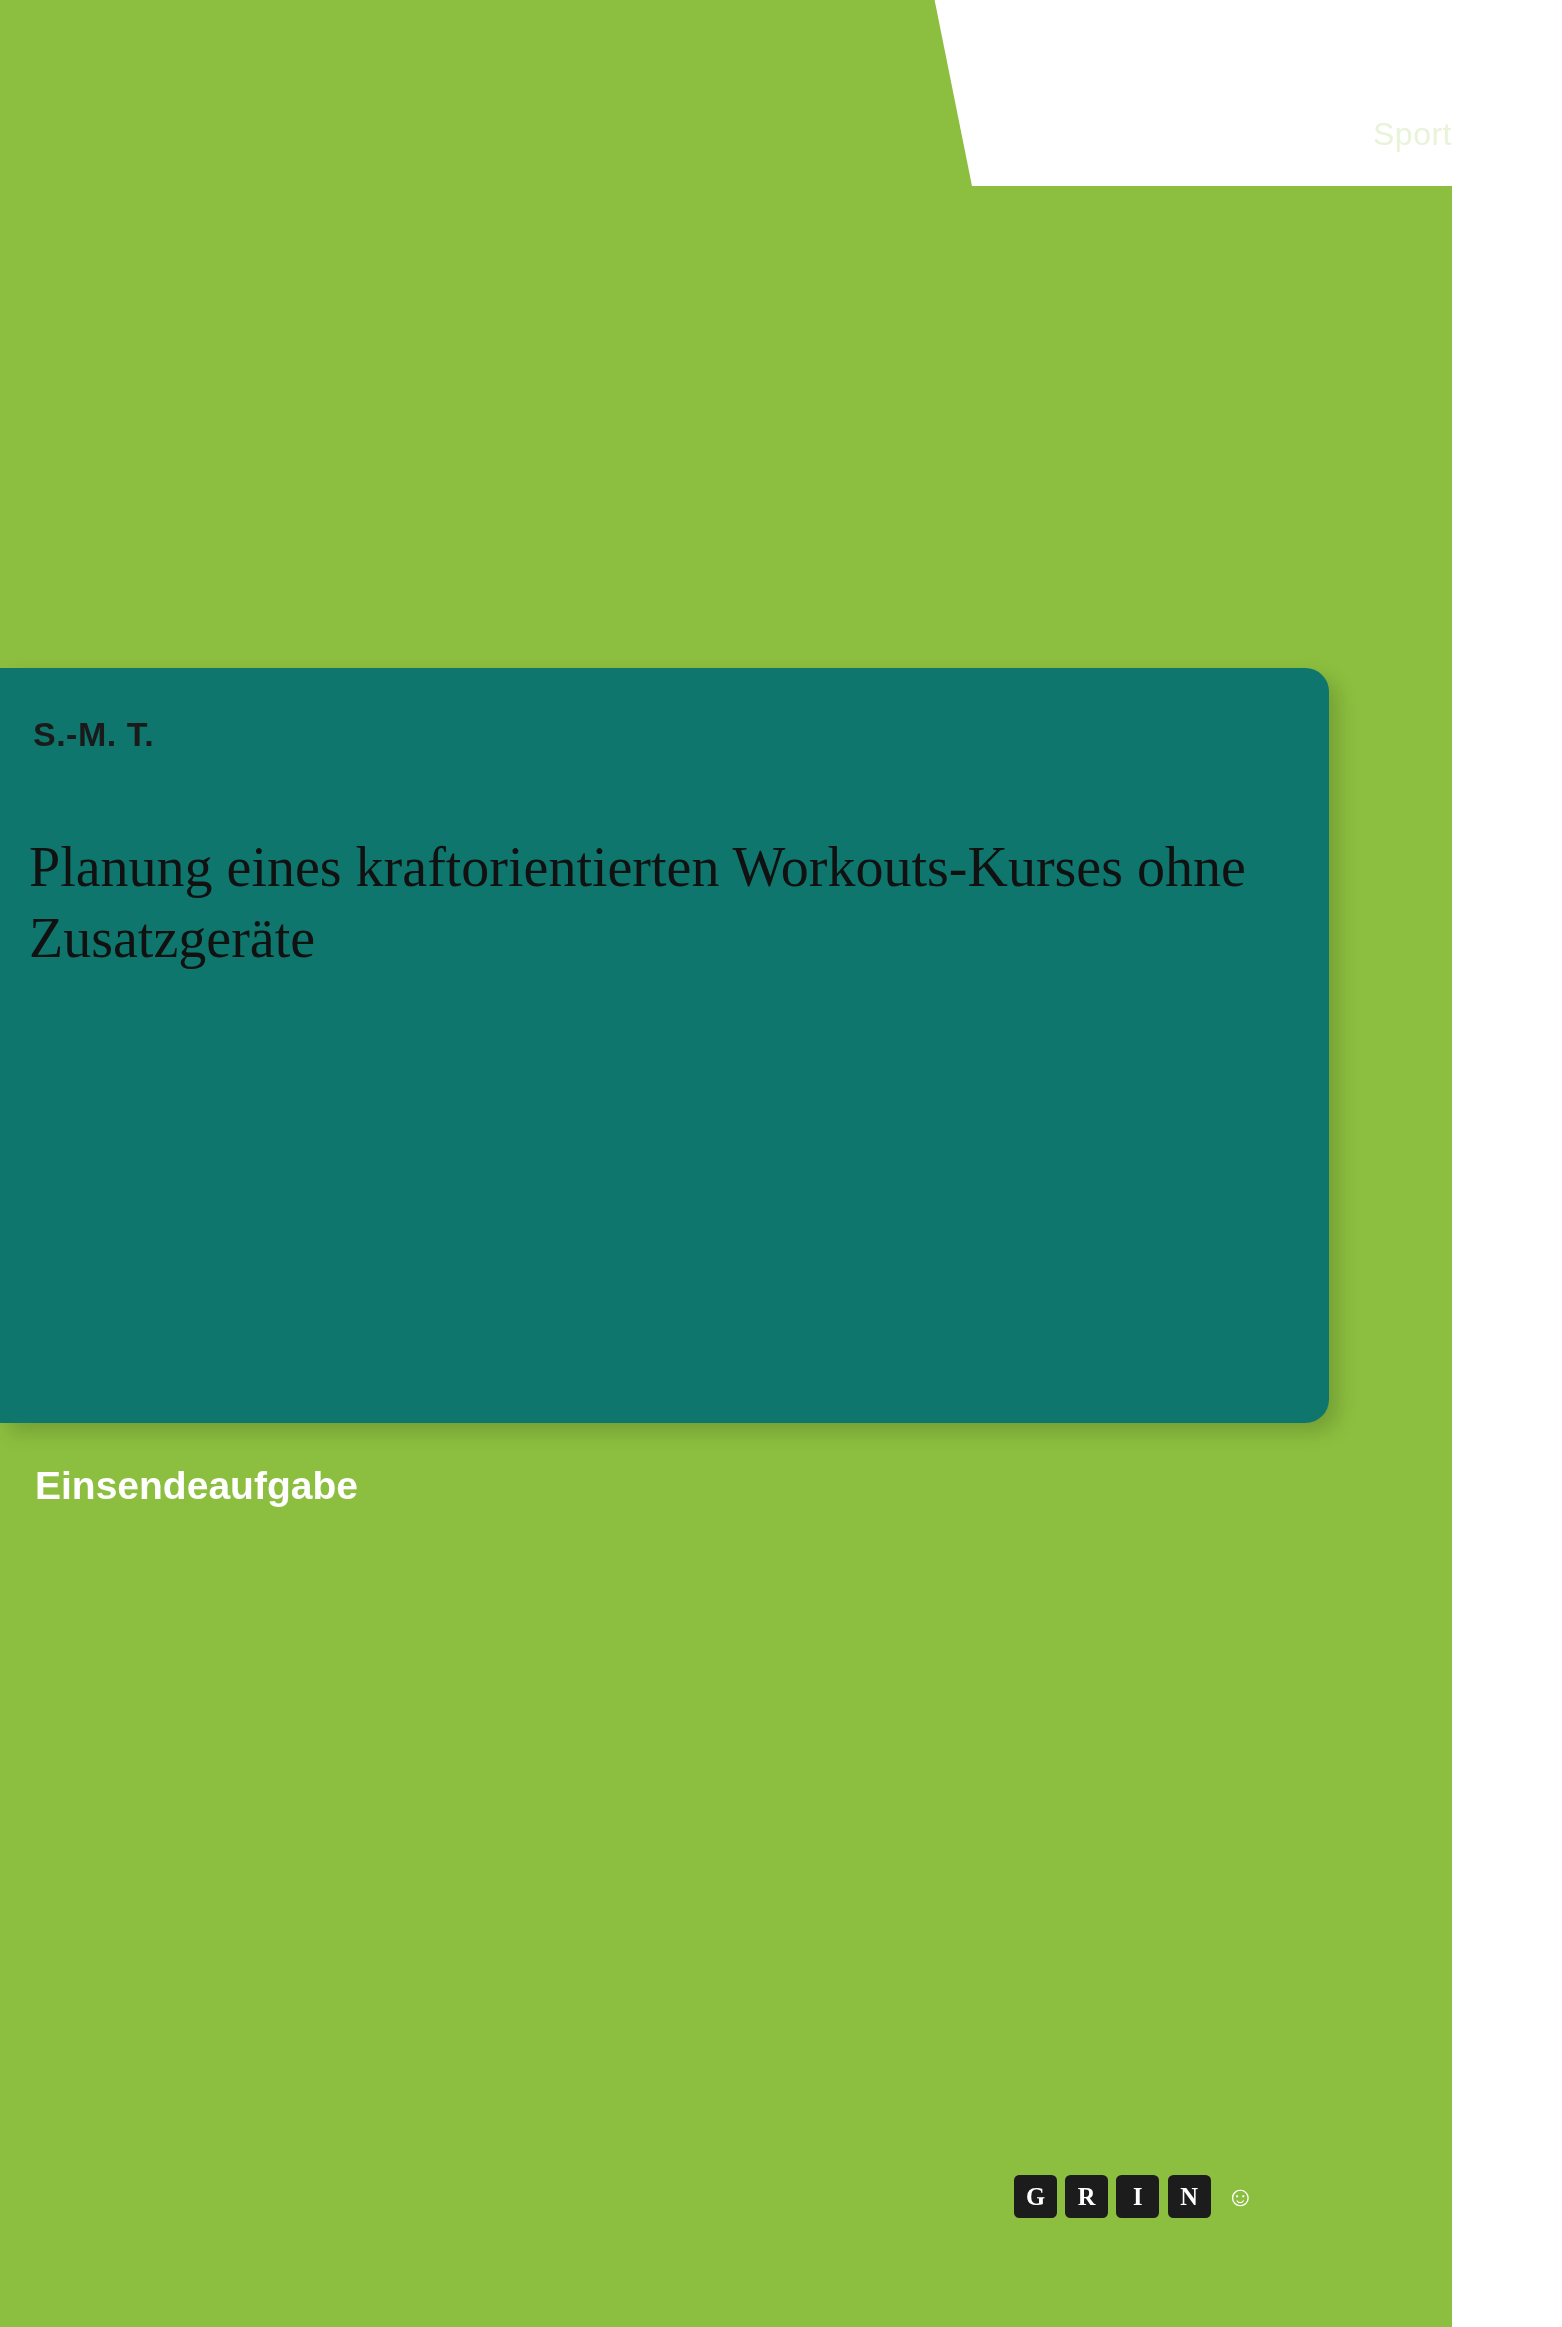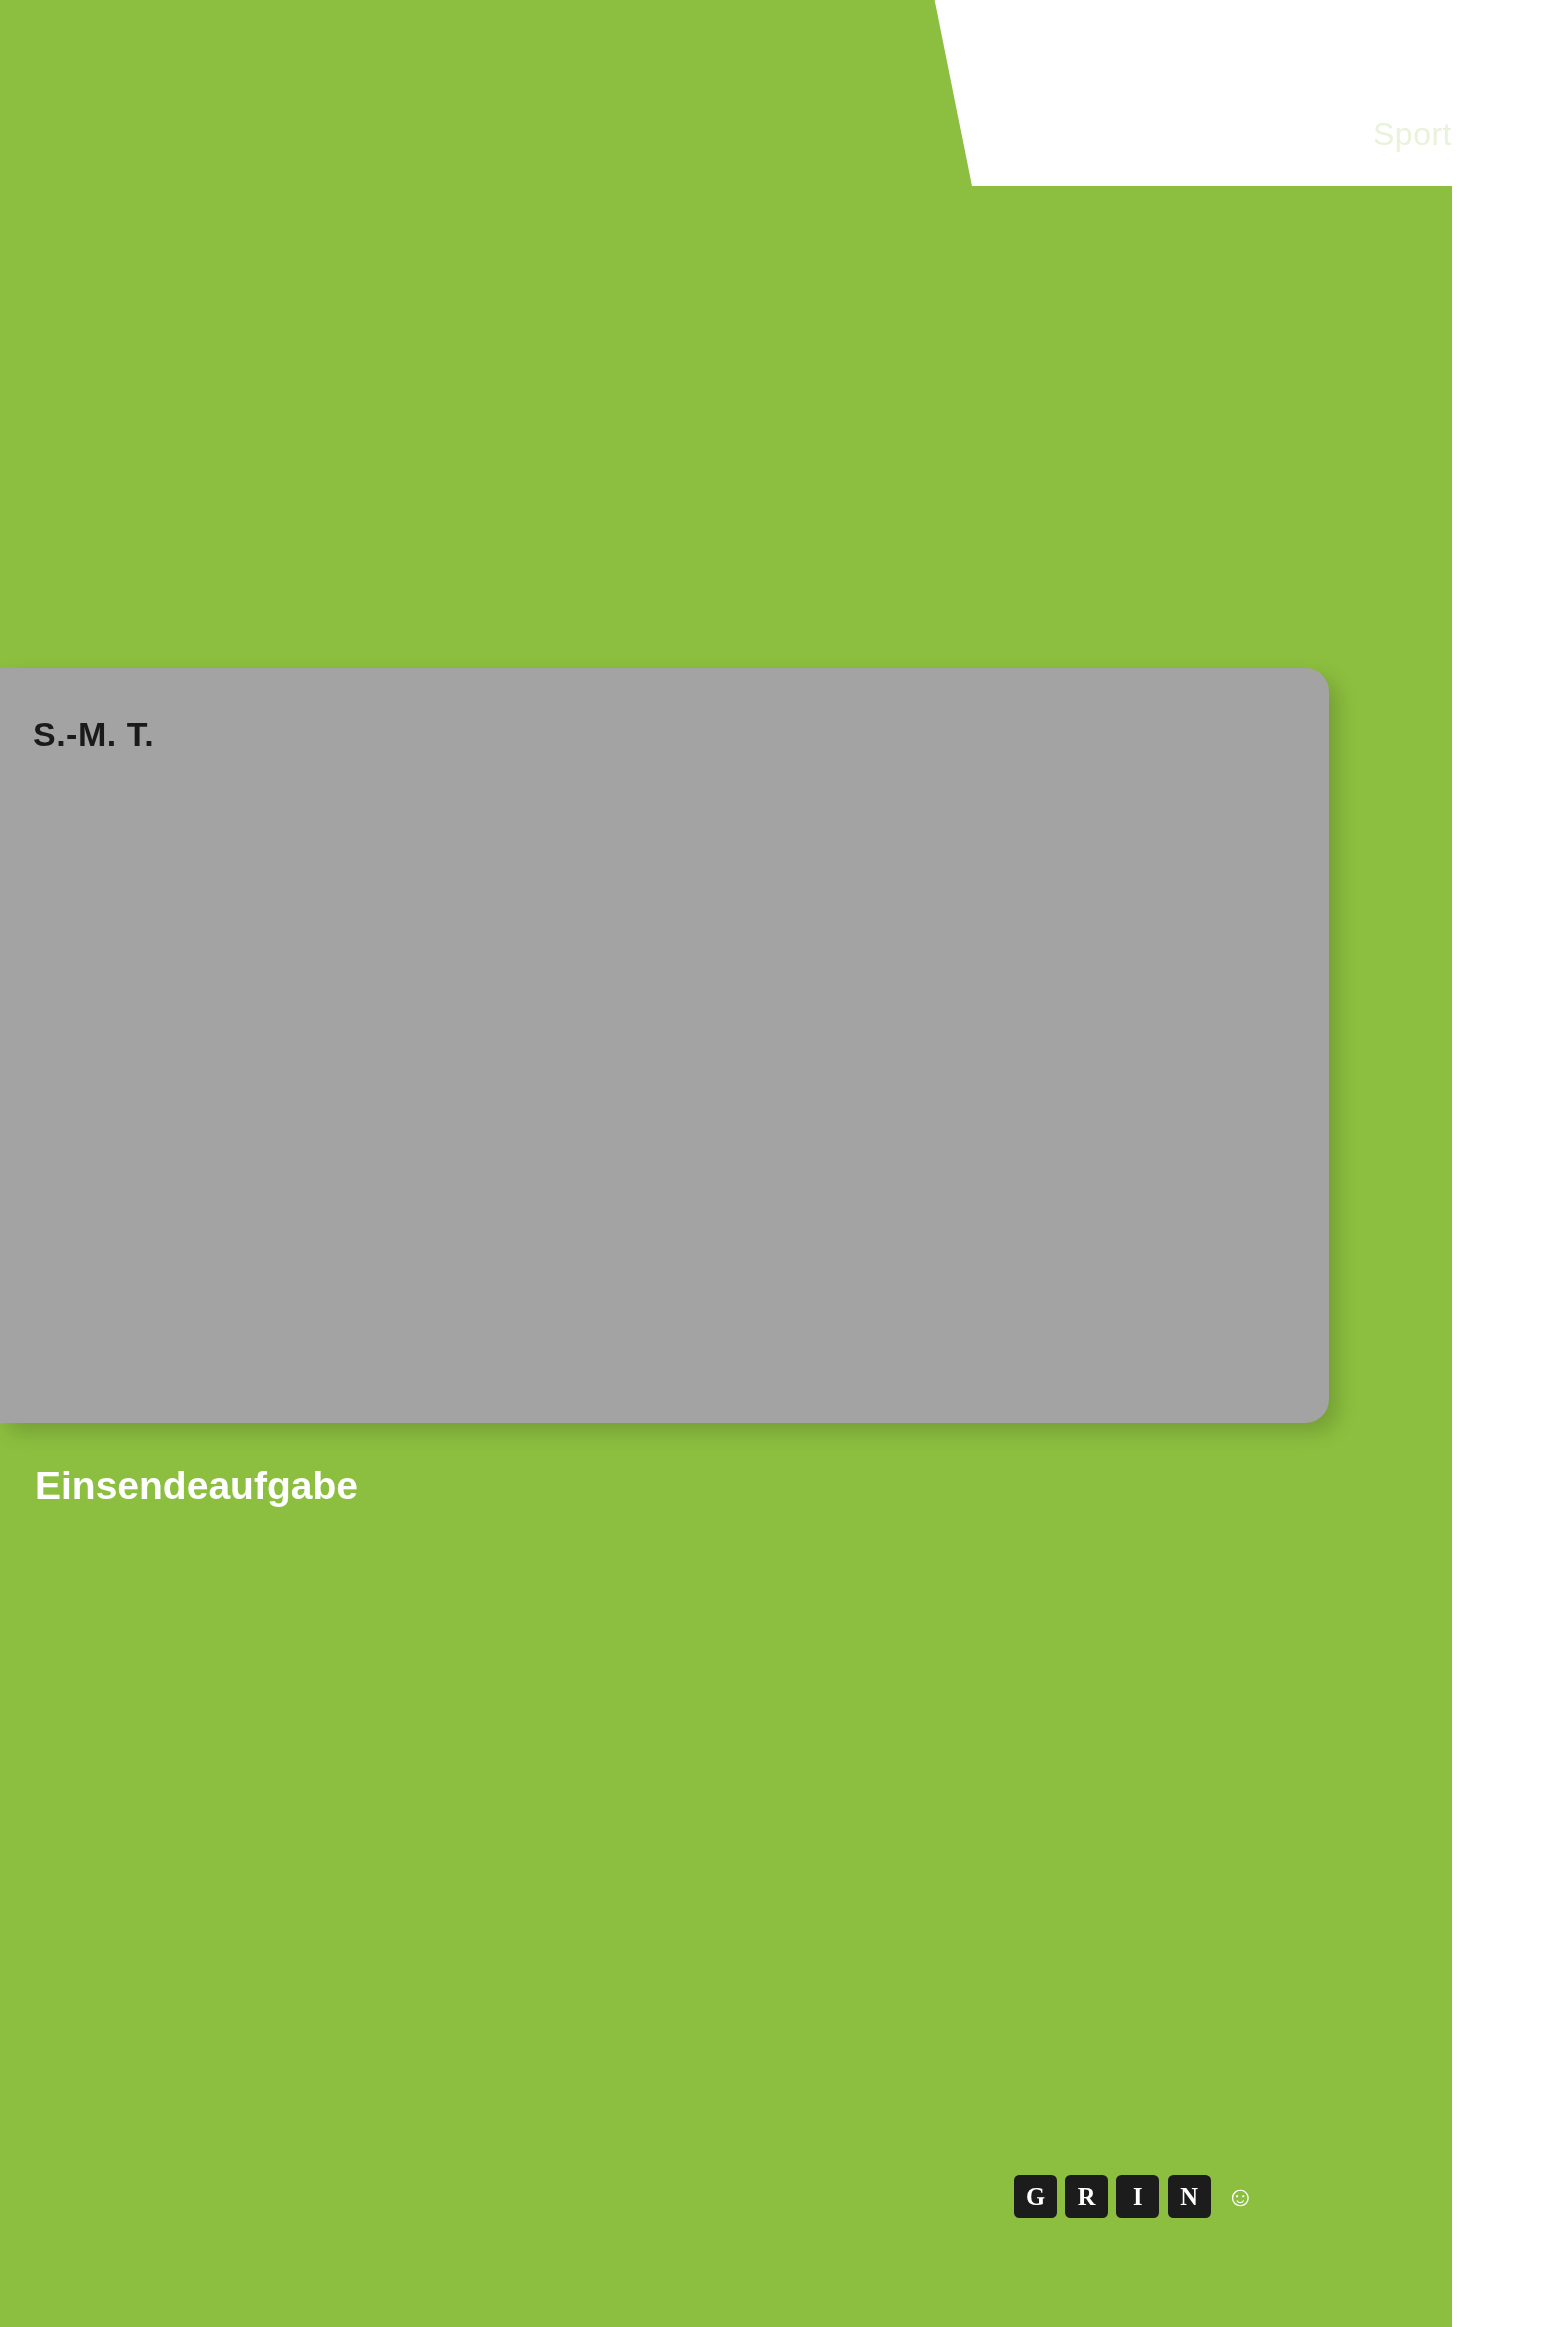--- a/index.html
+++ b/index.html
@@ -64,21 +64,21 @@
     font-family: "Liberation Sans", sans-serif;
   }
 
   
   .title-card {
     position: absolute;
     left: 0;
     top: 668px;
     width: 1329px;
     height: 755px;
-    background: #a3a3a3;
+    background: #0f766e;
     border-top-right-radius: 23.6px;
     border-bottom-right-radius: 23.6px;
     box-shadow: 9px 9px 20px rgba(0,0,0,0.17);
   }
   .author {
     position: absolute;
     left: 33px;
     top: 47px;
     font-size: 34px;
     font-weight: bold;
@@ -151,20 +151,21 @@
 <div class="cover">
 
   <div class="green-tab"></div>
   <div class="green-diag"></div>
   <div class="green-body"></div>
 
   <div class="sport-label">Sport</div>
 
   <div class="title-card">
     <div class="author">S.-M. T.</div>
+    <div class="doc-title">Planung eines kraftorientierten Workouts-Kurses ohne Zusatzgeräte</div>
   </div>
 
   <div class="doc-type">Einsendeaufgabe</div>
 
   <div class="grin-logo">
     <div class="grin-letter">G</div>
     <div class="grin-letter">R</div>
     <div class="grin-letter">I</div>
     <div class="grin-letter">N</div>
     <div class="grin-smiley">☺</div>

